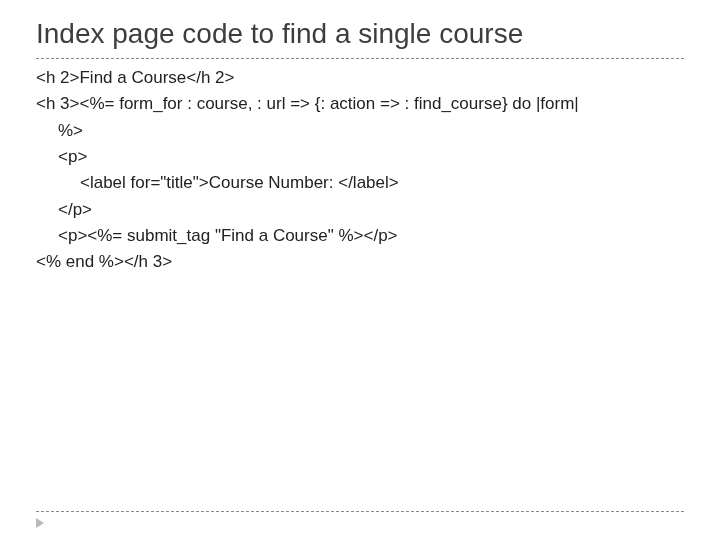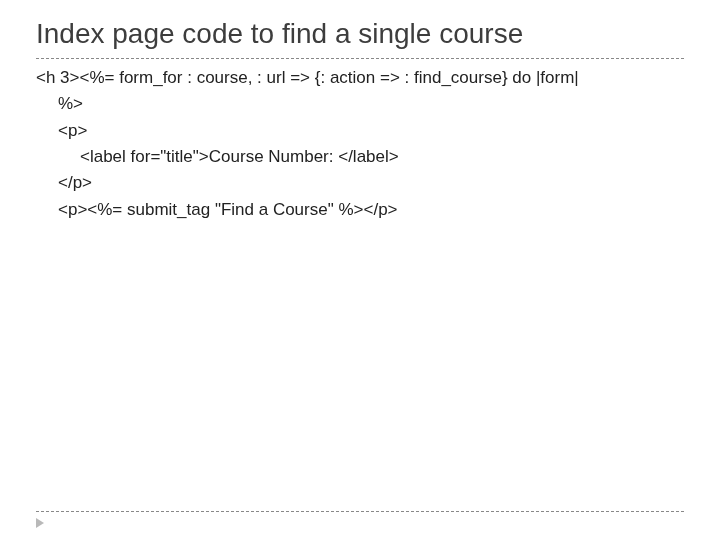--- a/index.html
+++ b/index.html
@@ -54,23 +54,25 @@
     border-left: 8px solid #b9b9b9;
   }
 </style>
 </head>
 <body>
 
 <div class="slide">
   <h1 class="title">Index page code to find a single course</h1>
 
   <div class="body">
+    <span class="line">&lt;h 2&gt;Find a Course&lt;/h 2&gt;</span>
     <span class="line">&lt;h 3&gt;&lt;%= form_for : course, : url =&gt; {: action =&gt; : find_course} do |form|</span>
     <span class="line ind1">%&gt;</span>
     <span class="line ind1">&lt;p&gt;</span>
     <span class="line ind2">&lt;label for="title"&gt;Course Number: &lt;/label&gt;</span>
     <span class="line ind1">&lt;/p&gt;</span>
     <span class="line ind1">&lt;p&gt;&lt;%= submit_tag  "Find a Course" %&gt;&lt;/p&gt;</span>
+    <span class="line">&lt;% end %&gt;&lt;/h 3&gt;</span>
   </div>
 
   <div class="footer-rule"></div>
   <div class="marker"></div>
 </div>
 
 </body></html>

